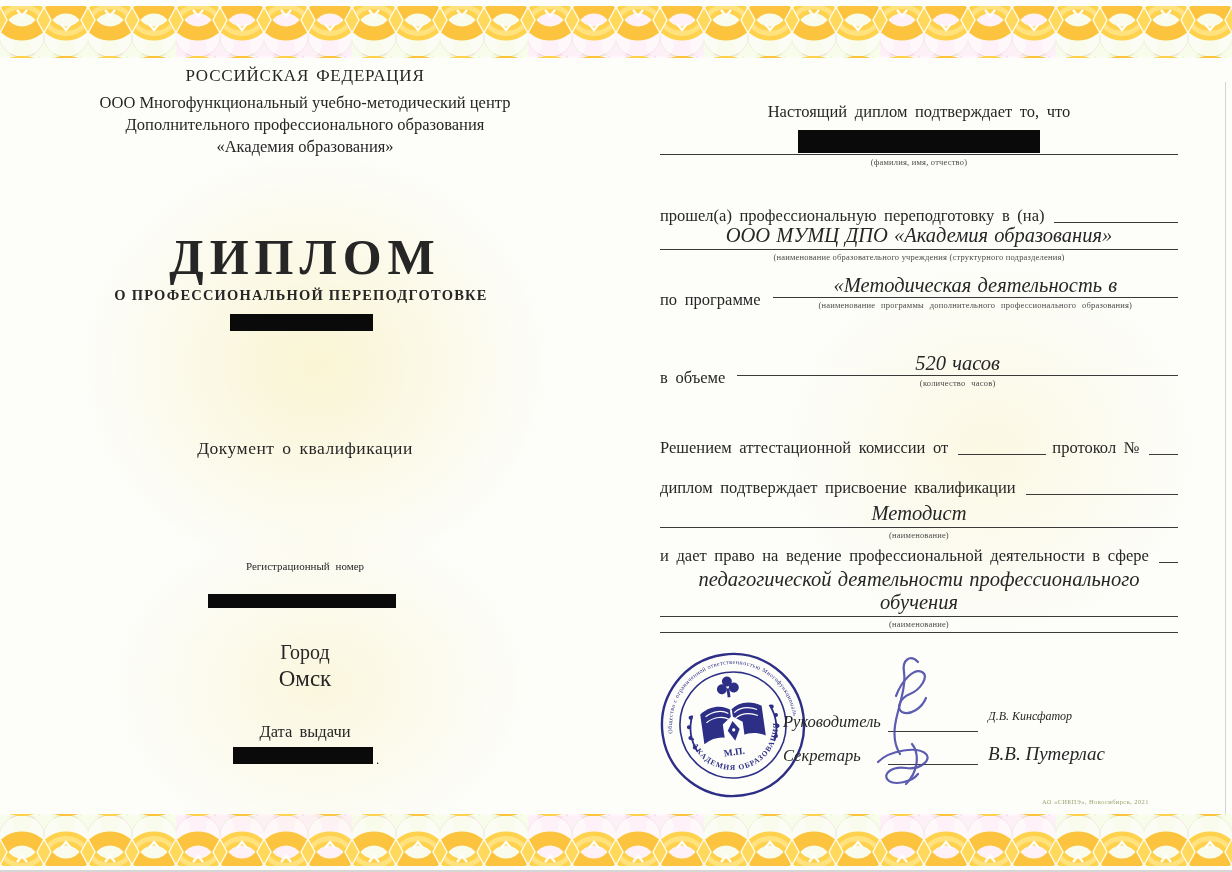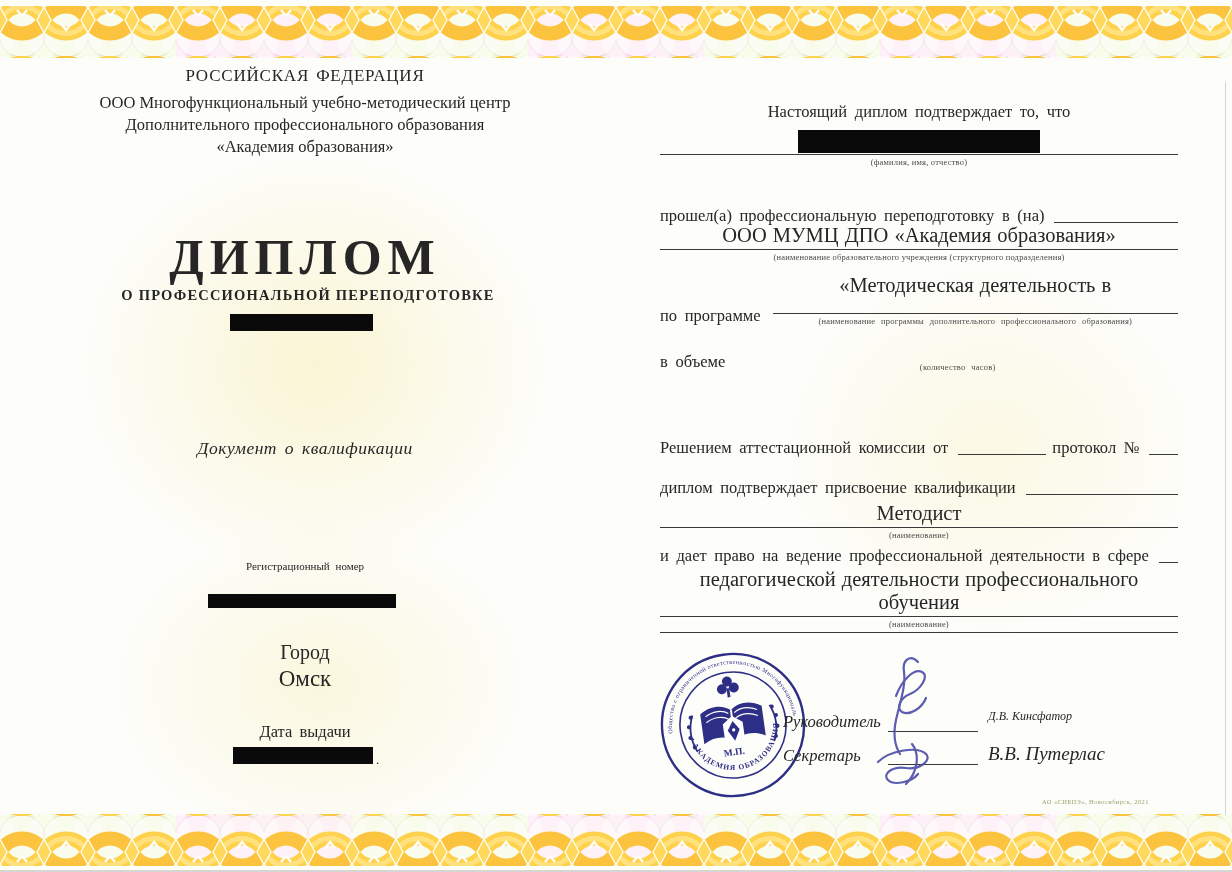--- a/index.html
+++ b/index.html
@@ -10,41 +10,41 @@
   .wm{position:absolute;pointer-events:none;}
   #wm1{left:80px;top:150px;width:470px;height:430px;background:radial-gradient(closest-side,rgba(247,238,180,.55),rgba(247,238,180,0));}
   #wm2{left:110px;top:520px;width:420px;height:330px;background:radial-gradient(closest-side,rgba(247,238,180,.4),rgba(247,238,180,0));}
   #wm3{left:780px;top:260px;width:420px;height:380px;background:radial-gradient(closest-side,rgba(247,238,180,.33),rgba(247,238,180,0));}
   
   #country{left:65px;top:66px;width:480px;text-align:center;font-size:17px;letter-spacing:.8px;word-spacing:2px;}
   #org1{left:50px;top:93px;width:510px;text-align:center;font-size:16.5px;}
   #org2{left:50px;top:115px;width:510px;text-align:center;font-size:16.5px;}
   #org3{left:50px;top:137px;width:510px;text-align:center;font-size:16.5px;}
   #dip-title{left:65px;top:228px;width:480px;text-align:center;font-size:50px;font-weight:bold;letter-spacing:6px;}
-  #dip-sub{left:68px;top:287px;width:480px;text-align:center;font-size:14.5px;font-weight:bold;letter-spacing:1.2px;}
-  #doc-type{left:65px;top:438px;width:480px;text-align:center;font-style:italic;font-size:17.5px;letter-spacing:.5px;word-spacing:3px;}
+  #dip-sub{left:61px;top:287px;width:480px;text-align:center;font-size:14.5px;font-weight:bold;letter-spacing:1.2px;}
+  #doc-type{left:65px;top:438px;width:480px;text-align:center;font-size:17.5px;letter-spacing:.5px;word-spacing:3px;}
   #reg-label{left:65px;top:560px;width:480px;text-align:center;font-size:11px;word-spacing:3px;}
   #city-label{left:65px;top:641px;width:480px;text-align:center;font-size:20px;}
   #city-value{left:65px;top:666px;width:480px;text-align:center;font-size:23px;}
   #date-label{left:65px;top:722px;width:480px;text-align:center;font-size:16.5px;word-spacing:3px;}
   
   .redact{background:#0a0a0a;}
   #box-series{left:230px;top:314px;width:143px;height:17px;}
   #box-reg{left:208px;top:594px;width:188px;height:14px;}
   #box-date{left:233px;top:747px;width:140px;height:17px;}
   #date-suffix{left:376px;top:752px;font-size:13px;}
   
   .rrow{position:absolute;left:660px;width:518px;display:flex;align-items:flex-end;font-size:16.5px;word-spacing:3.5px;}
   .fline{flex:1;border-bottom:1.4px solid #3a3a3a;margin-left:10px;margin-bottom:3px;min-width:18px;}
   .fline-fixed{border-bottom:1.4px solid #3a3a3a;margin:0 6px 3px 10px;width:88px;}
   .fill-center{flex:1;margin-left:12px;text-align:center;}
-  .fill-center .v{border-bottom:1.4px solid #3a3a3a;font-size:20.5px;padding-bottom:16px;word-spacing:1px;}
+  .fill-center .v{border-bottom:1.4px solid #3a3a3a;font-style:italic;font-size:20.5px;padding-bottom:0;word-spacing:1px;}
   .cap{font-size:8.5px;color:#4b4b4b;letter-spacing:.2px;margin-top:2px;text-align:center;}
   .vblock{position:absolute;left:660px;width:518px;text-align:center;}
-  .vblock .v{border-bottom:1.4px solid #3a3a3a;font-size:20.5px;padding-bottom:2px;word-spacing:1px;}
+  .vblock .v{border-bottom:1.4px solid #3a3a3a;font-style:italic;font-size:20.5px;padding-bottom:2px;word-spacing:1px;}
   #r-confirm{left:660px;top:102px;width:518px;text-align:center;font-size:16.5px;word-spacing:3.5px;}
   #name-block{left:660px;top:130px;width:518px;}
   #name-block .redact{width:242px;height:23px;margin:0 auto;}
   #name-block .rule{height:0;border-bottom:1.4px solid #3a3a3a;margin-top:1px;}
   #row-passed{top:206px;}
   #org-block{top:224px;}
   #row-program{top:274px;}
   #prog2-block{top:310px;}
   #row-volume{top:352px;}
   #row-commission{top:438px;}
@@ -164,20 +164,21 @@
     <div class="fill-center">
       <div class="v">«Методическая деятельность в</div>
       <div class="cap">(наименование программы дополнительного профессионального образования)</div>
     </div>
   </div>
 
 
   <div id="row-volume" class="rrow">
     <span>в  объеме</span>
     <div class="fill-center">
+      <div class="v">520 часов</div>
       <div class="cap">(количество часов)</div>
     </div>
   </div>
 
   <div id="row-commission" class="rrow">
     <span>Решением  аттестационной  комиссии  от</span>
     <div class="fline-fixed"></div>
     <span>протокол  №</span>
     <div class="fline"></div>
   </div>

